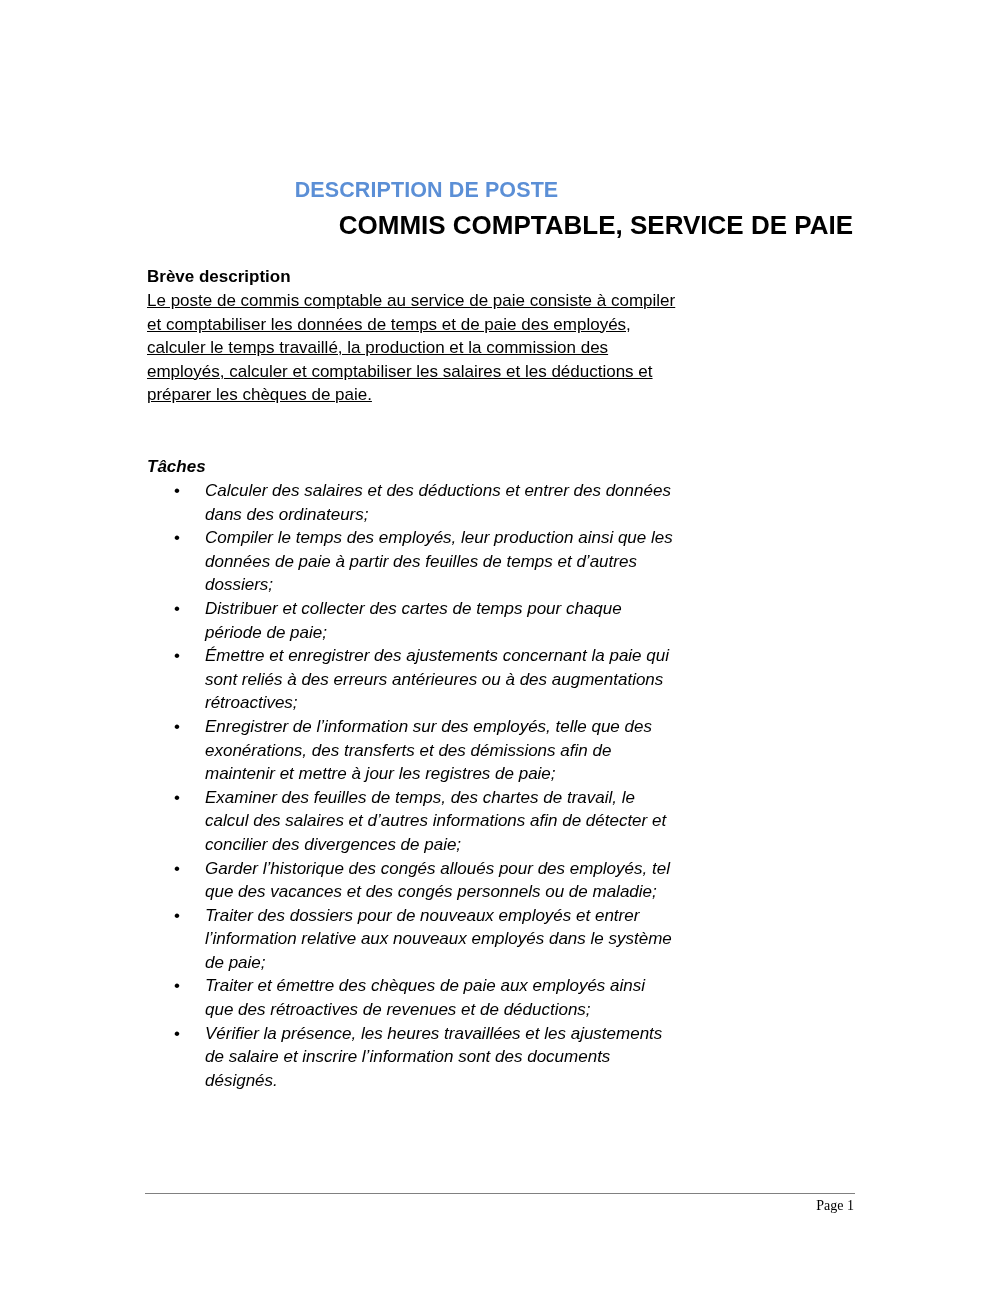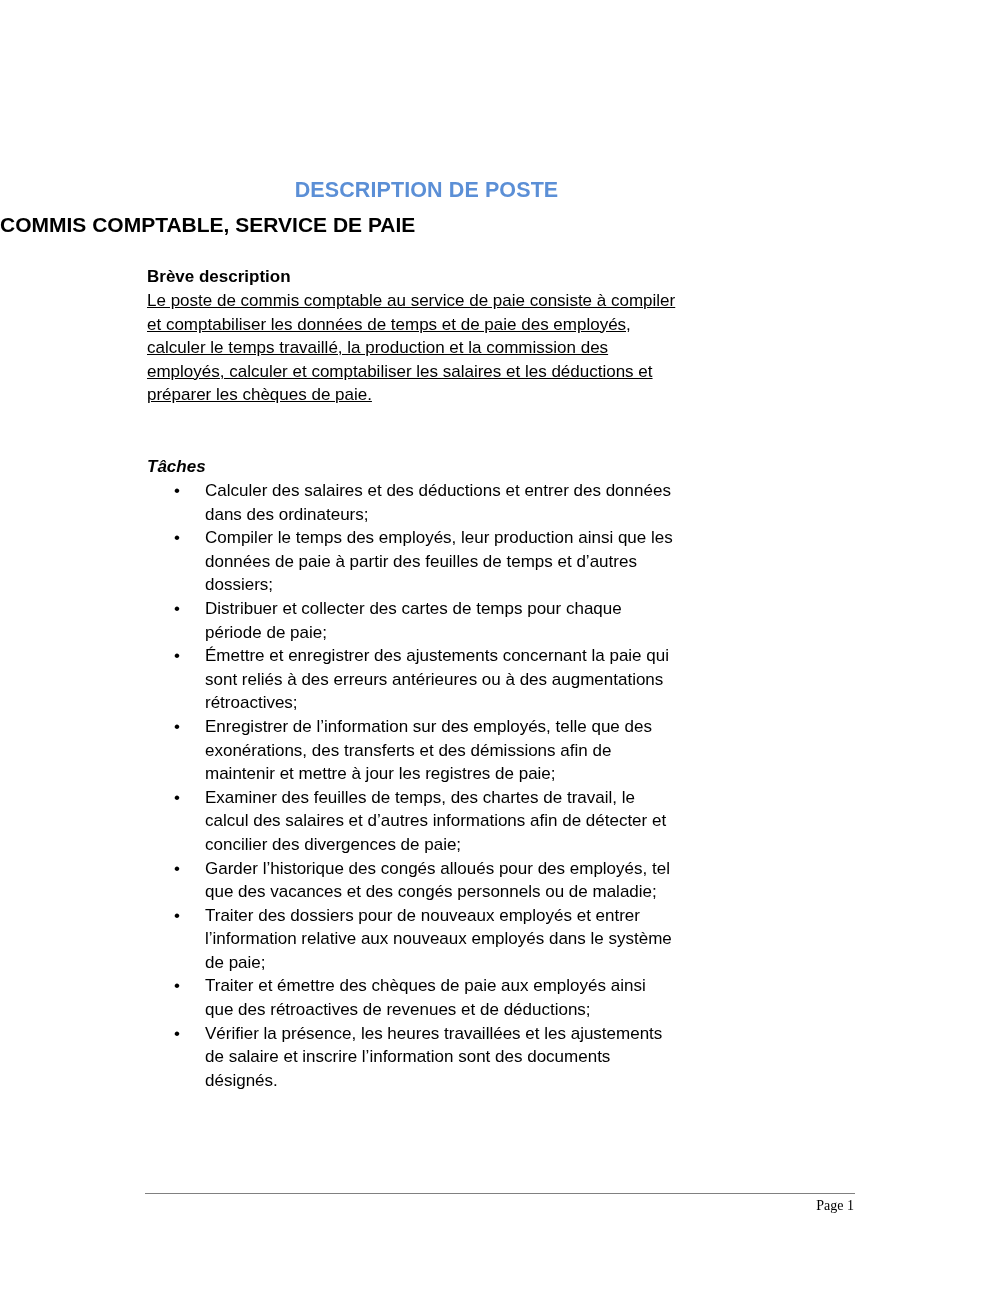--- a/index.html
+++ b/index.html
@@ -28,23 +28,23 @@
       text-align: center;
       font-weight: bold;
       font-size: 21.5px;
       line-height: 28px;
       letter-spacing: 0.1px;
     }
     .title-sub {
       position: absolute;
       left: 0; width: 853px;
       top: 211px;
-      text-align: left;
+      text-align: right;
       font-weight: bold;
-      font-size: 21px;
+      font-size: 26px;
       line-height: 28px;
       color: #000;
     }
     .section-heading {
       position: absolute;
       left: 147px;
       font-weight: bold;
       font-size: 17px;
       line-height: 23.6px;
     }
@@ -71,21 +71,21 @@
       padding-left: 58px;
       font-size: 17px;
       line-height: 23.6px;
     }
     .task .bullet {
       position: absolute;
       left: 27px;
       top: 0;
       font-size: 17px;
     }
-    .task .line { display: block; white-space: nowrap; }
+    .task .line { display: block; white-space: nowrap; font-style: italic; }
     .footer-rule {
       position: absolute;
       left: 145px;
       top: 1193px;
       width: 710px;
       height: 0;
       border-top: 1.5px solid #808080;
     }
     .footer-page {
       position: absolute;

